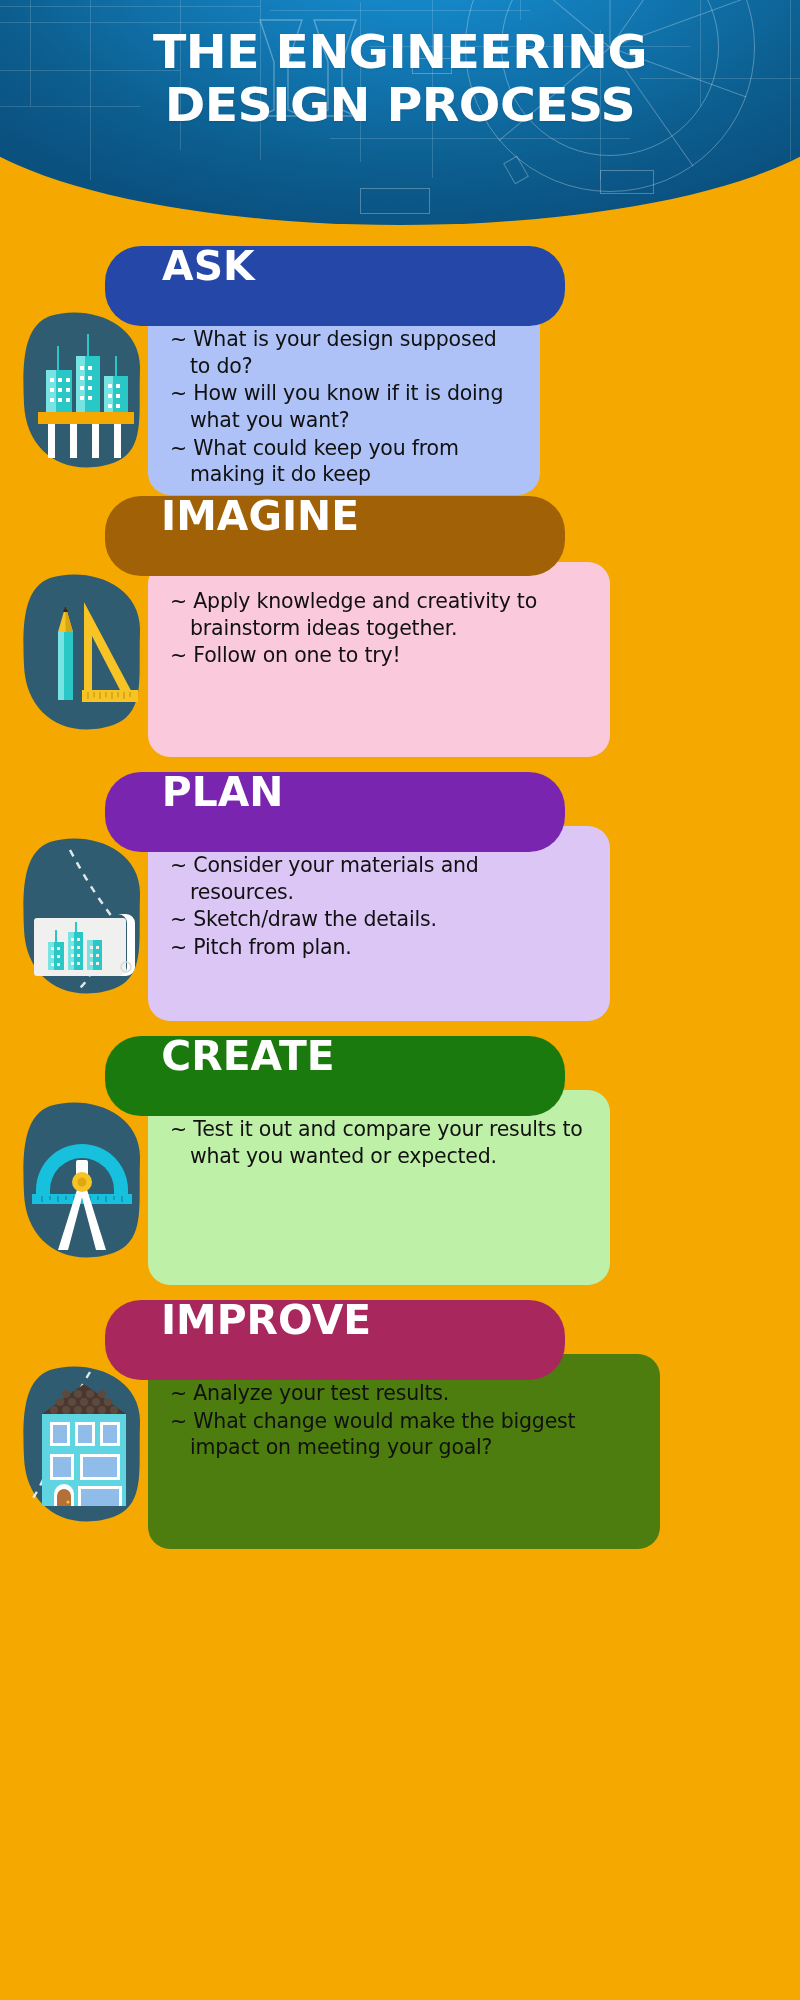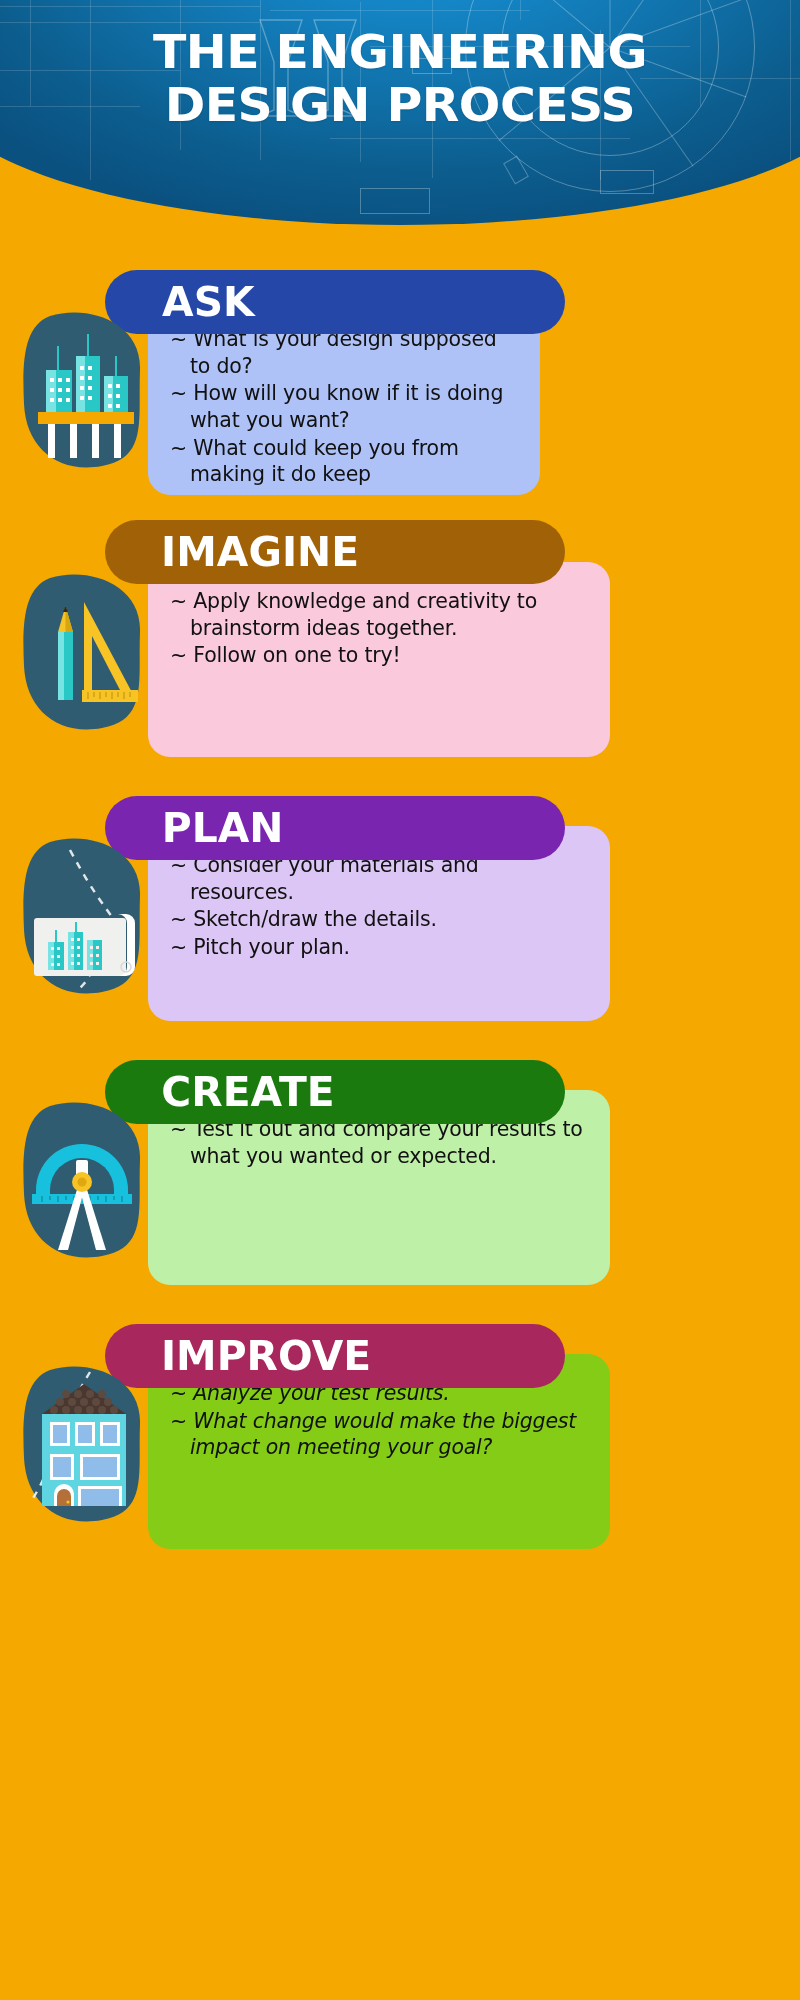--- a/index.html
+++ b/index.html
@@ -48,26 +48,25 @@
     text-shadow:0 1px 2px rgba(0,0,0,.12);
     z-index:5;
     transform:scaleX(1.04);
   }
   .header-title .l2 { display:block; }
 
   
   .step { position:absolute; left:0; width:800px; }
 
   .pill {
-    position:absolute; height:64px;
+    position:absolute; height:80px;
     border-radius:36px;
-    display:flex; align-items:center;
+    display:flex; align-items:flex-start;
     padding-left:58px;
     z-index:4;
-    margin-top:24px;
   }
   .pill-label {
     color:#fff; font-weight:bold; font-size:40px;
     font-family:"DejaVu Sans", sans-serif;
     letter-spacing:0px; line-height:1;
     transform:scaleX(1.02);
   }
 
   .panel {
     position:absolute;
@@ -244,21 +243,21 @@
       <path d="M45 42 L47.5 36 L50 42 Z" fill="#2b2b2b"></path>
     </svg>
   </div>
 </div>
 
 <div class="step">
   <div class="panel" style="left:148px; top:826px; width:462px; height:195px; background:#DCC6F5;">
     <ul>
       <li>~ Consider your materials and resources.</li>
       <li>~ Sketch/draw the details.</li>
-      <li>~ Pitch your plan.</li>
+      <li>~ Pitch from plan.</li>
     </ul>
   </div>
   <div class="pill" style="left:105px; top:772px; width:460px; background:#7A25B0;">
     <span class="pill-label">PLAN</span>
   </div>
   <div class="blob-wrap" style="left:18px; top:834px;">
     <svg width="140" height="170" viewBox="0 0 140 170">
       <path d="M32 8 C70 -4 124 14 122 62 C120 112 130 150 84 158 C40 166 8 140 6 96 C4 52 6 18 32 8 Z" fill="#2F5C70"></path>
       <path d="M52 16 C66 42 78 62 98 88" stroke="#ffffff" stroke-width="2.5" stroke-dasharray="7 7" fill="none" opacity=".85"></path>
       <path d="M74 136 C70 146 66 150 60 156" stroke="#ffffff" stroke-width="2.5" stroke-dasharray="7 7" fill="none" opacity=".85"></path>
@@ -334,21 +333,21 @@
       <path d="M62 82 L40 152 L50 152 L66 92 Z" fill="#ffffff"></path>
       <path d="M66 82 L88 152 L78 152 L62 92 Z" fill="#ffffff"></path>
       <rect x="58" y="62" width="12" height="18" rx="2" fill="#ffffff"></rect>
       <circle cx="64" cy="84" r="10" fill="#F7C325"></circle>
       <circle cx="64" cy="84" r="4.5" fill="#E0A810"></circle>
     </svg>
   </div>
 </div>
 
 <div class="step">
-  <div class="panel" style="left:148px; top:1354px; width:462px; height:195px; background:#84cc16;font-style:italic;">
+  <div class="panel" style="left:148px; top:1354px; width:512px; height:195px; background:#4d7c0f;">
     <ul>
       <li>~ Analyze your test results.</li>
       <li>~ What change would make the biggest impact on meeting your goal?</li>
     </ul>
   </div>
   <div class="pill" style="left:105px; top:1300px; width:460px; background:#A8275C;">
     <span class="pill-label">IMPROVE</span>
   </div>
   <div class="blob-wrap" style="left:18px; top:1362px;">
     <svg width="140" height="170" viewBox="0 0 140 170">

